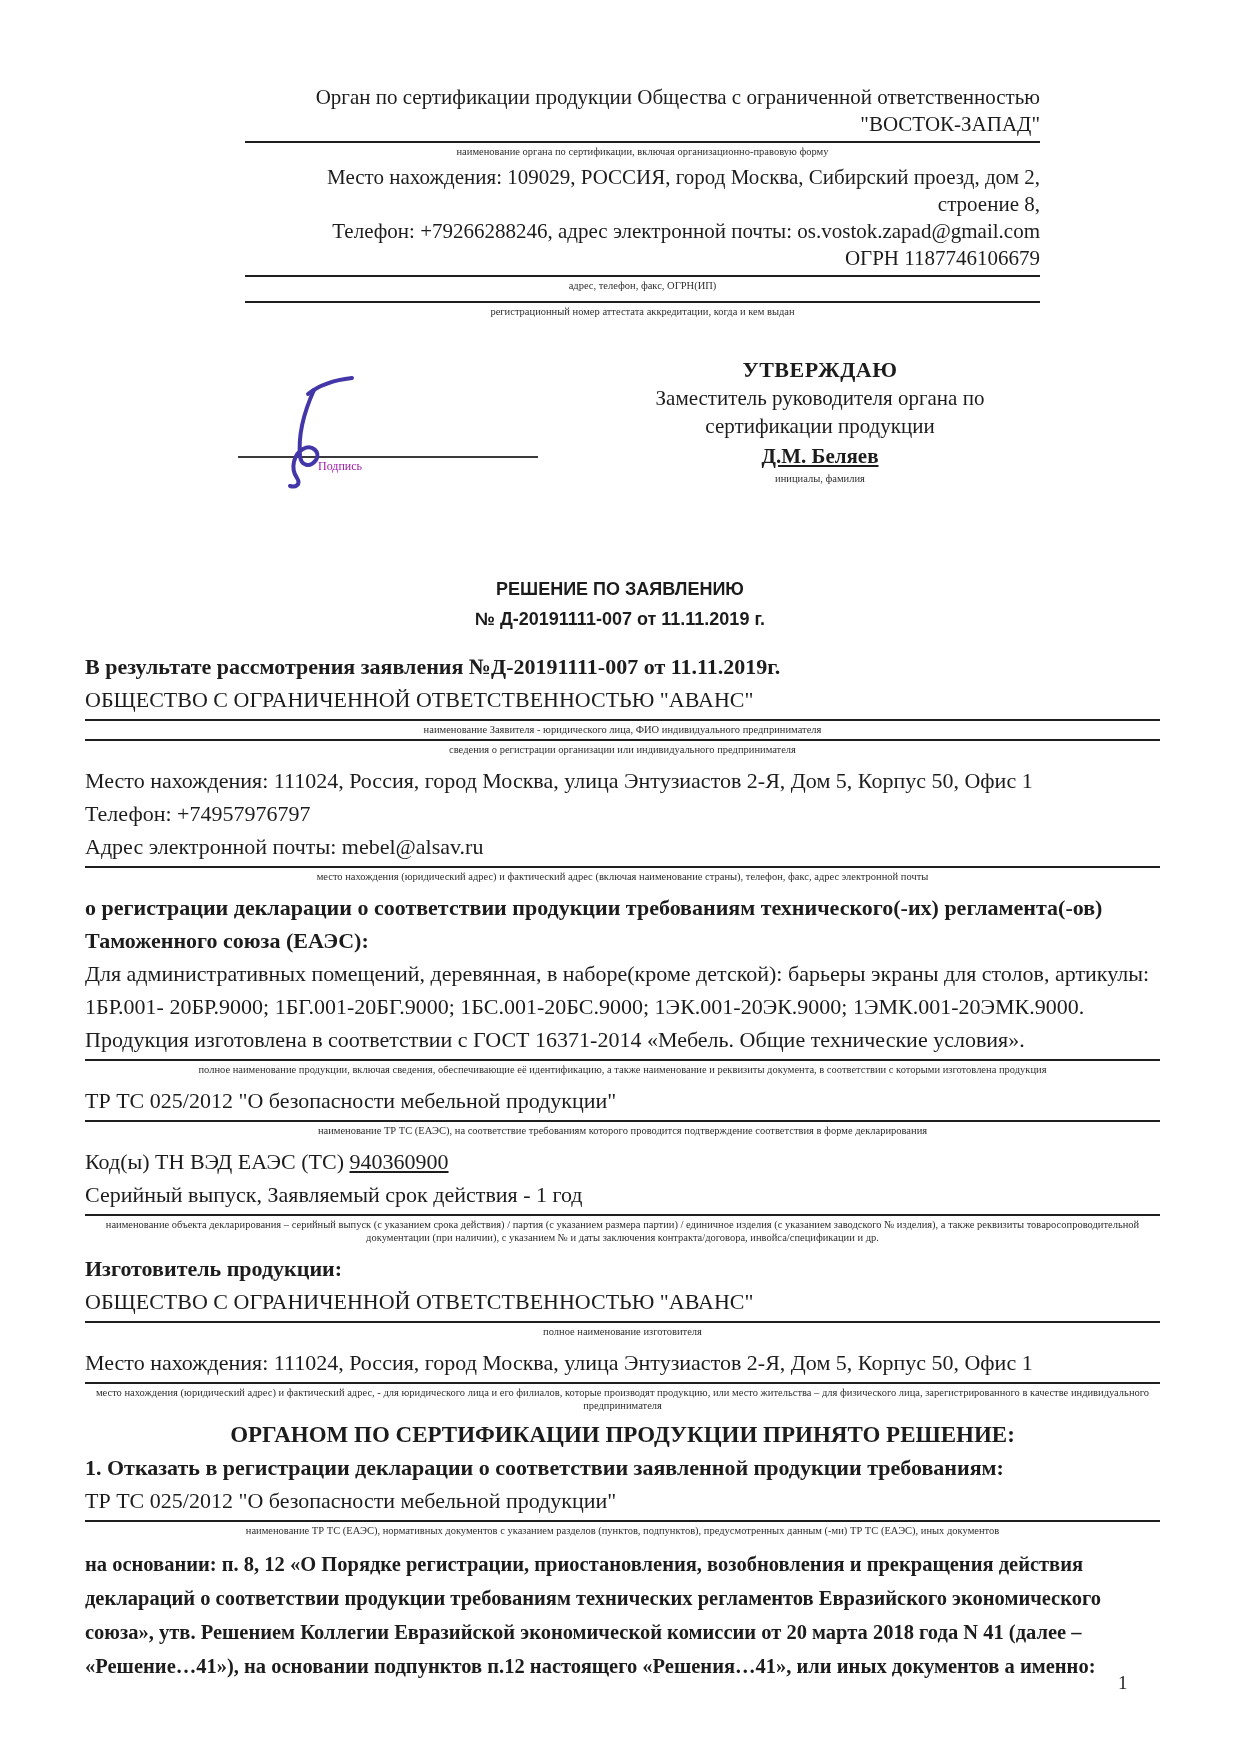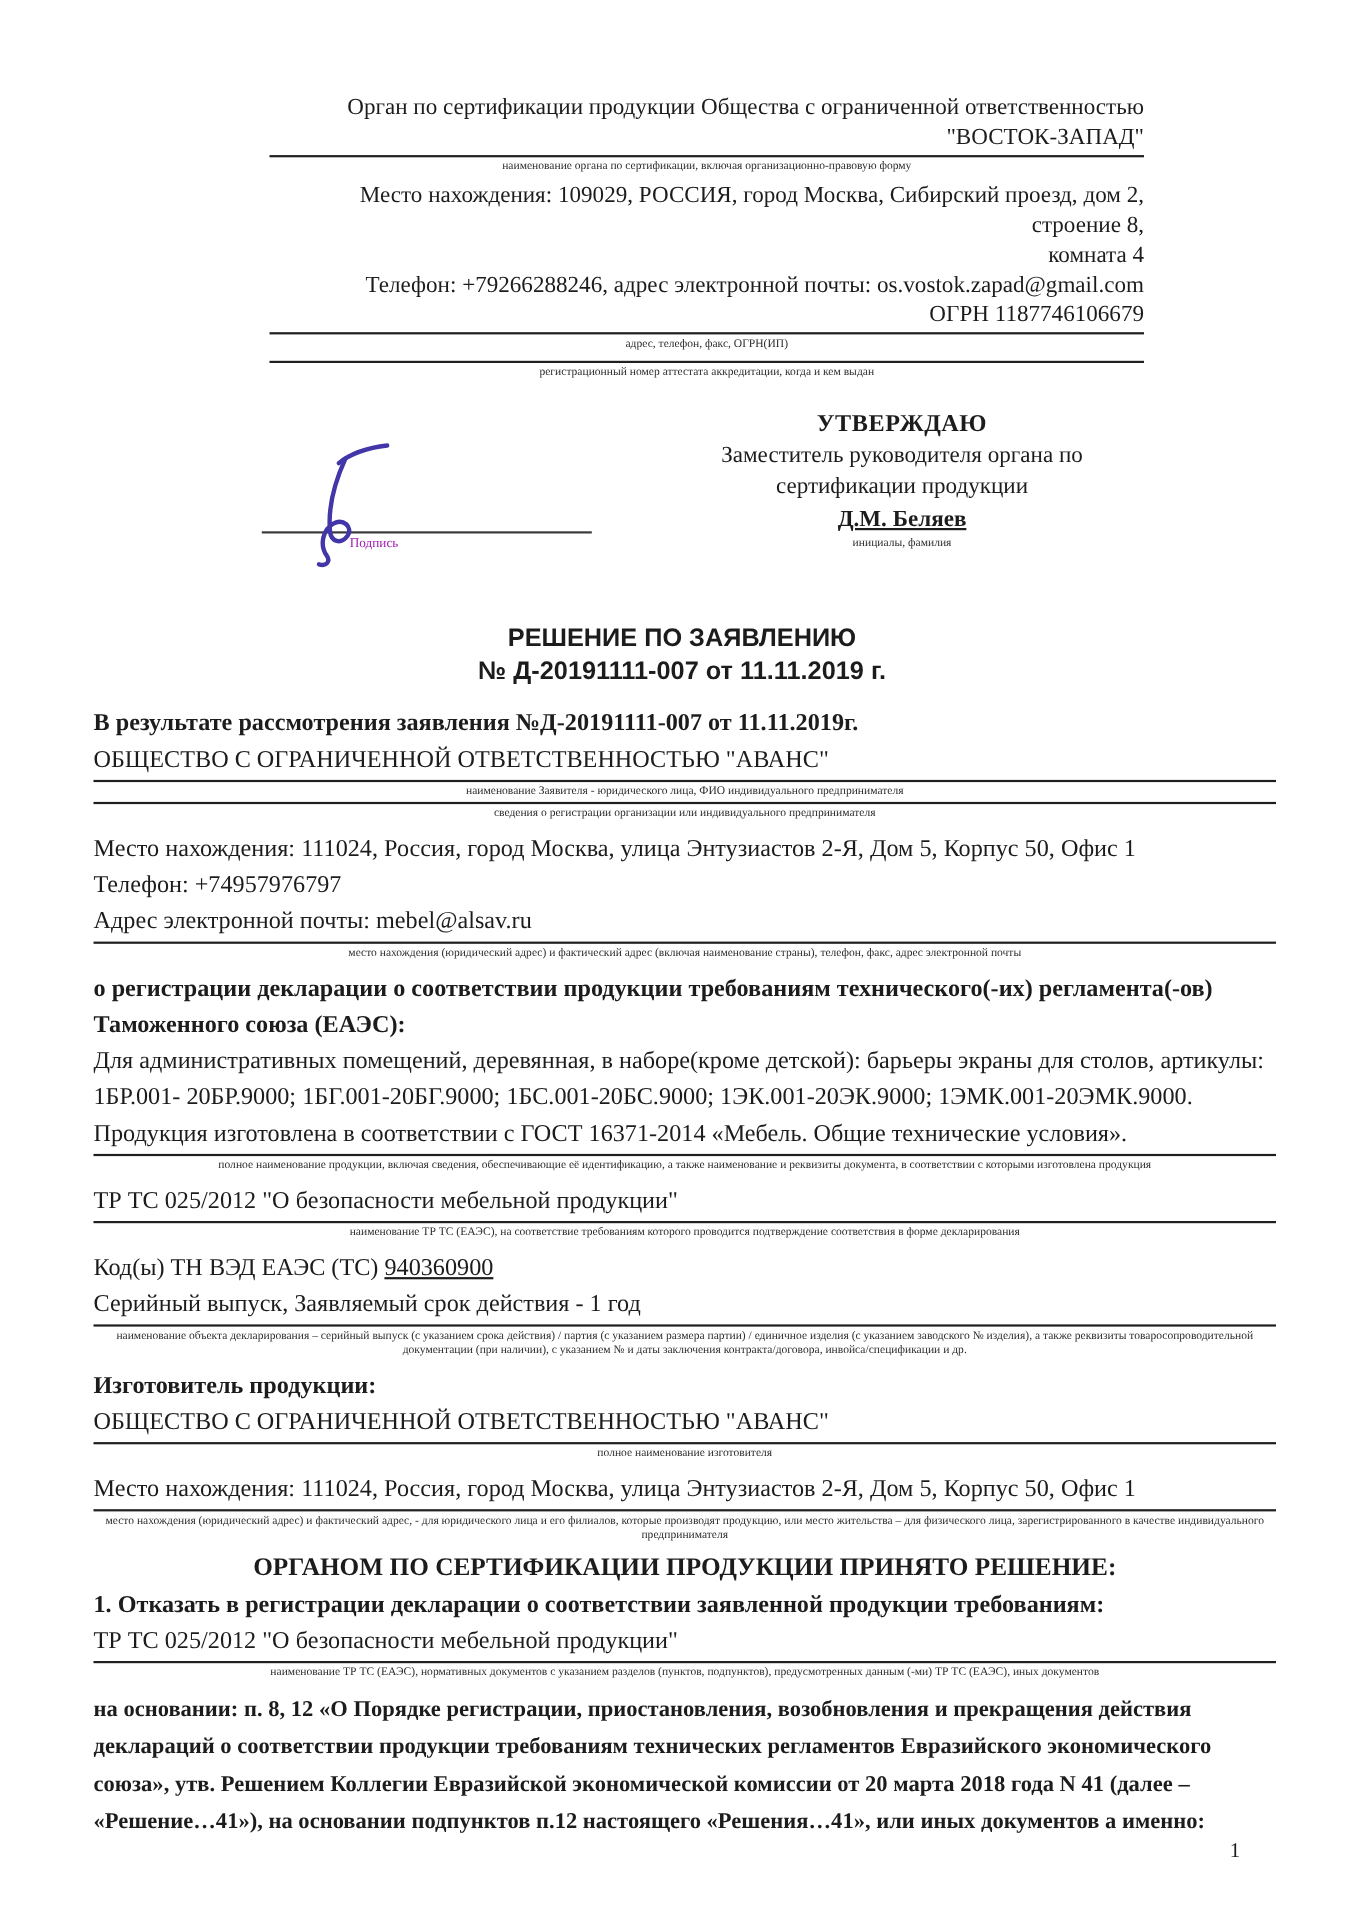--- a/index.html
+++ b/index.html
@@ -7,29 +7,29 @@
     position:relative; width:1240px; height:1706px; background:#ffffff;
     font-family:"Liberation Serif", serif; color:#1c1c1c; overflow:hidden;
   }
   
   .header-block{ margin:84px 200px 0 245px; text-align:right; font-size:21px; line-height:27px;}
   .rule{ border-top:2px solid #1f1f1f; margin-top:3px;}
   .caption{ font-size:10.5px; line-height:13px; color:#2e2e2e; text-align:center; padding-top:2px; font-family:"Liberation Serif", serif;}
   .hdr-gap{ height:6px;}
   
   .approval-row{ position:relative; height:170px; margin-top:26px;}
-  .approval-text{ position:absolute; left:600px; width:440px; text-align:center; font-size:21px; line-height:28px;}
+  .approval-text{ position:absolute; left:600px; width:440px; text-align:center; font-size:21px; line-height:28px;margin-top:12px;}
   .approve-word{ font-weight:bold; font-size:22px; letter-spacing:.5px;}
   .approver-name{ font-weight:bold; text-decoration:underline; margin-top:2px;text-align:center;}
   .sig-block{ position:absolute; left:238px; top:28px; width:300px;}
   .sig-area{ position:relative; height:84px; border-bottom:2px solid #3a3a3a;}
   .sig-svg{ position:absolute; left:18px; top:-12px;}
   .sig-caption{ font-size:12px; color:#a21caf; padding-left:80px; padding-top:1px; text-align:left;}
   
-  .title-block{ text-align:center; margin-top:23px; font-family:"Liberation Sans", sans-serif; font-weight:bold; font-size:23px; line-height:30px;}
+  .title-block{ text-align:center; margin-top:60px; font-family:"Liberation Sans", sans-serif; font-weight:bold; font-size:18px; line-height:30px;}
   
   .body-col{ margin:16px 80px 0 85px; font-size:22px; line-height:33px;}
   .b{ font-weight:bold;}
   .line{ }
   .center{ text-align:center;}
   .u{ text-decoration:underline;}
   .sp-top{ margin-top:8px;}
   .basis{ font-weight:bold; font-size:20.5px; line-height:34px; margin-top:10px;}
   .pagenum{ position:absolute; left:1118px; top:1672px; font-size:19px;}
 </style>
@@ -39,21 +39,20 @@
 <div class="page">
 
   <div class="header-block">
     <div class="line">Орган по сертификации продукции Общества с ограниченной ответственностью</div>
     <div class="line">"ВОСТОК-ЗАПАД"</div>
     <div class="rule">
       <div class="caption">наименование органа по сертификации, включая организационно-правовую форму</div>
     </div>
     <div class="hdr-gap"></div>
     <div class="line">Место нахождения: 109029, РОССИЯ, город Москва, Сибирский проезд, дом 2, строение 8,</div>
-    <div class="line">комната 4</div>
     <div class="line">Телефон: +79266288246, адрес электронной почты: os.vostok.zapad@gmail.com</div>
     <div class="line">ОГРН 1187746106679</div>
     <div class="rule">
       <div class="caption">адрес, телефон, факс, ОГРН(ИП)</div>
     </div>
     <div class="hdr-gap"></div>
     <div class="rule">
       <div class="caption">регистрационный номер аттестата аккредитации, когда и кем выдан</div>
     </div>
   </div>

